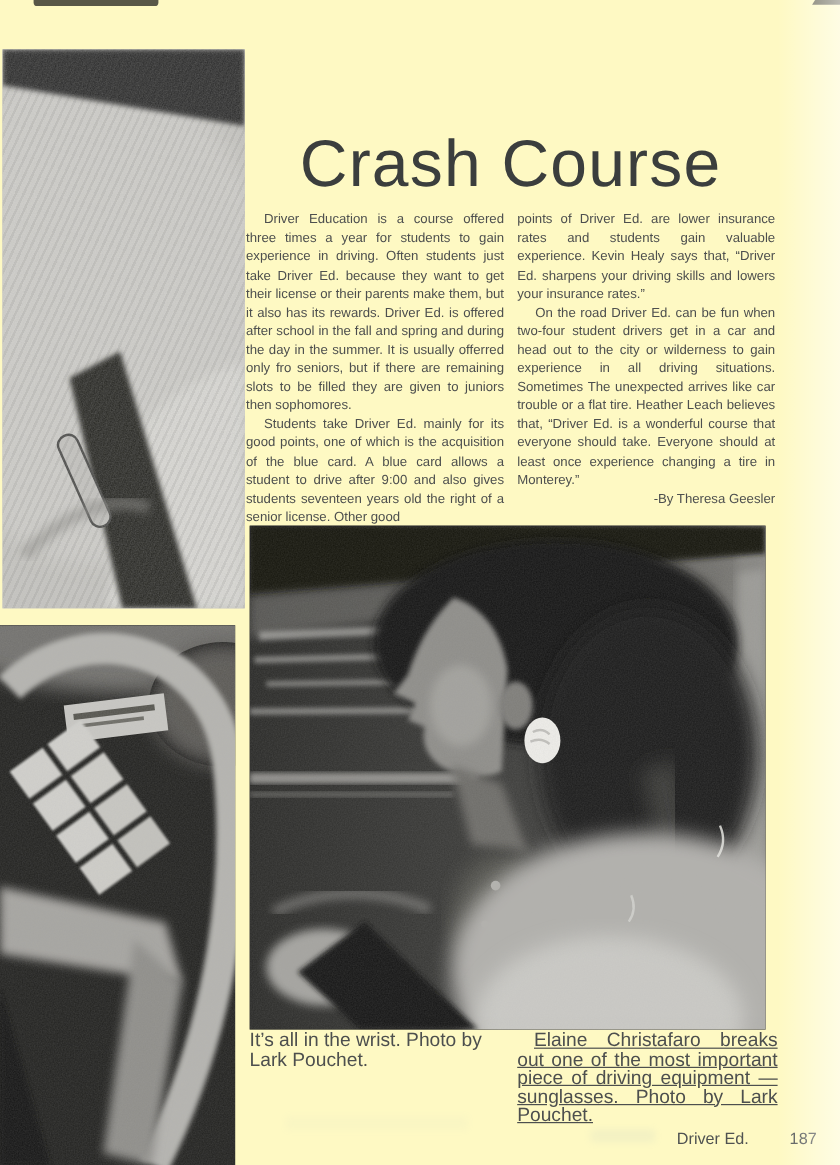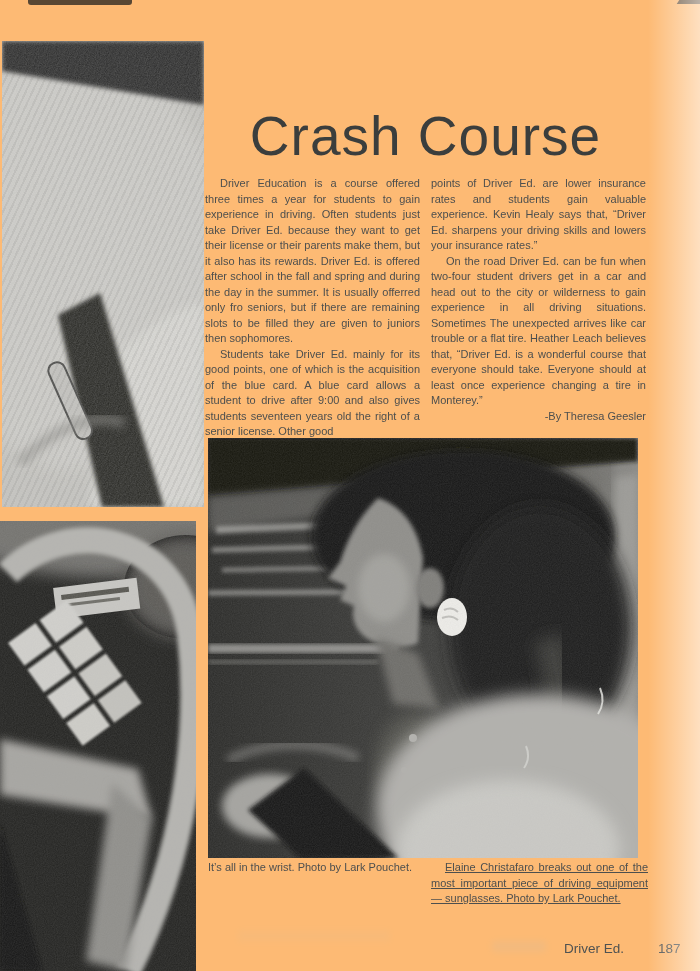--- a/index.html
+++ b/index.html
@@ -1,18 +1,18 @@
 <!DOCTYPE html>
 <html><head>
 <meta charset="utf-8">
 <style>
   html,body{margin:0;padding:0;background:#e7e6e2;}
   .page{
     position:relative;width:700px;height:971px;overflow:hidden;
-    background:#fdba74;
+    background:#fef9c3;
     font-family:"Liberation Sans",sans-serif;
   }
   .page::after{
     content:"";position:absolute;right:0;top:0;width:52px;height:100%;
     background:linear-gradient(to right,rgba(255,255,255,0),rgba(255,255,255,.55));
     pointer-events:none;
   }
 
   
   .edge-top{position:absolute;left:0;top:0;width:700px;height:2px;background:#34343
@@ -36,21 +36,21 @@
   }
   .col-left{left:205px;}
   .col-right{left:431px;}
   p.para{margin:0;}
   p.ind{text-indent:15px;}
   p.byline{margin:0;text-indent:8px;text-align:right;}
 
   
   .caption{
     position:absolute;top:860px;width:217px;
-    font-size:11px;line-height:15.5px;color:#4d4f4e;text-align:justify;
+    font-size:16px;line-height:15.5px;color:#4d4f4e;text-align:justify;
   }
   .caption-left{left:208px;text-align:left;}
   .caption-right{left:431px;}
   .caption-right p{margin:0;text-indent:14px;text-decoration:underline;}
   .caption-left p{margin:0;}
 
   
   .footer{
     position:absolute;left:564px;top:941px;display:flex;gap:34px;
     font-size:13.5px;color:#4f5251;

